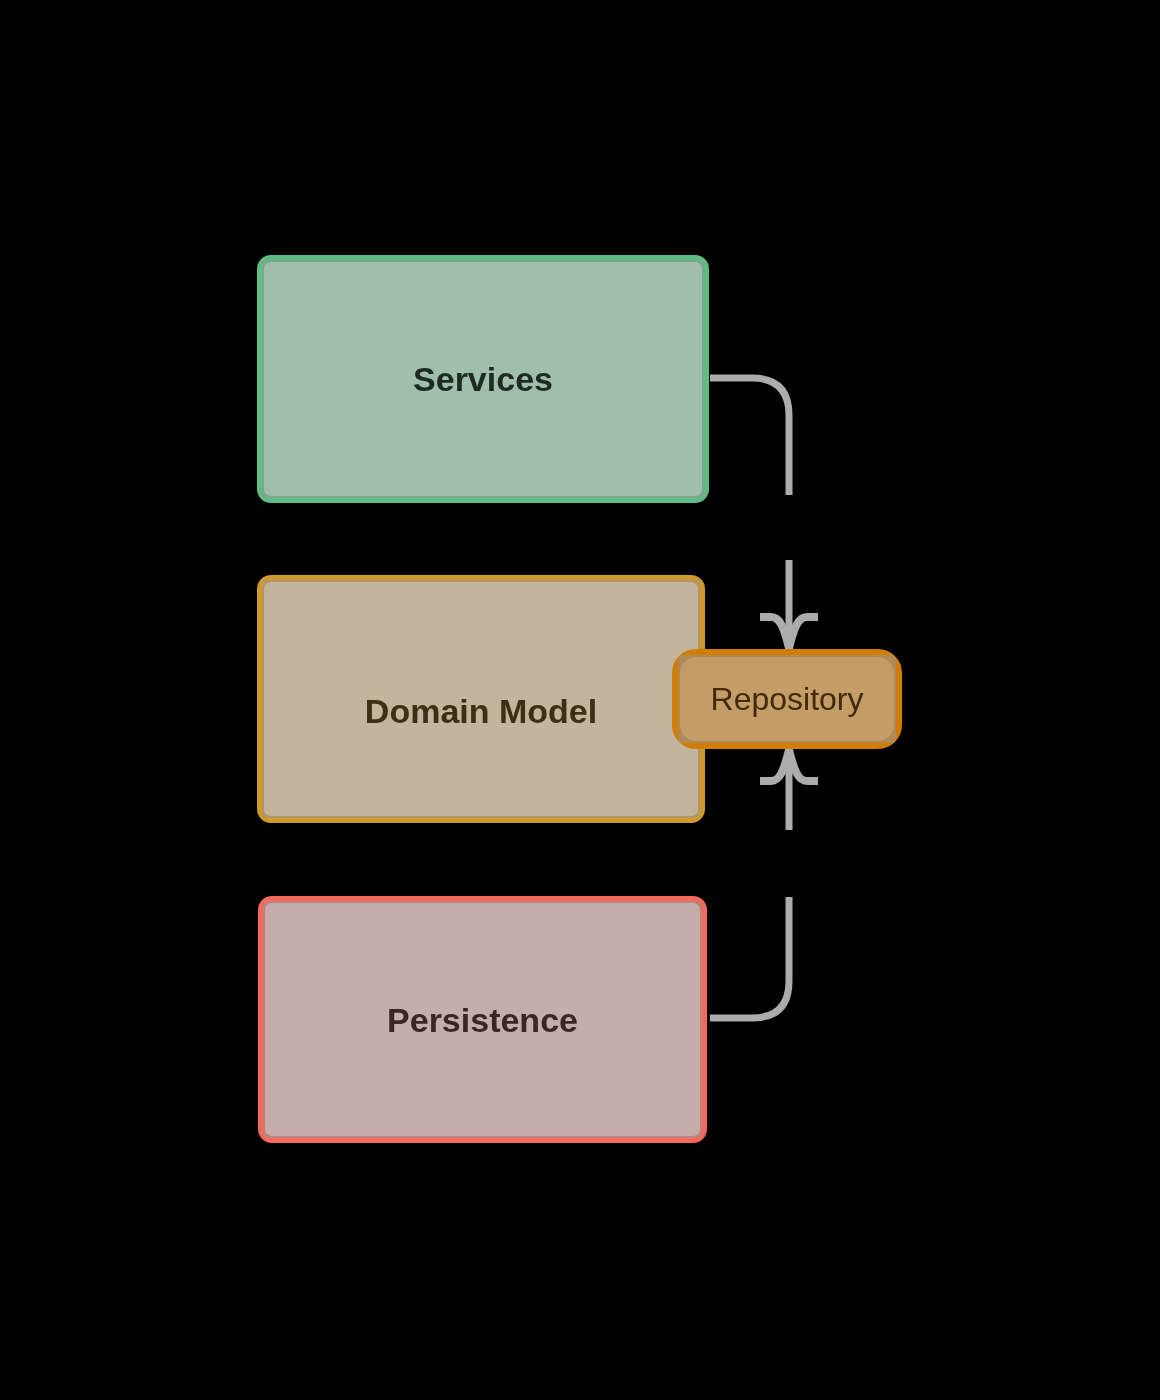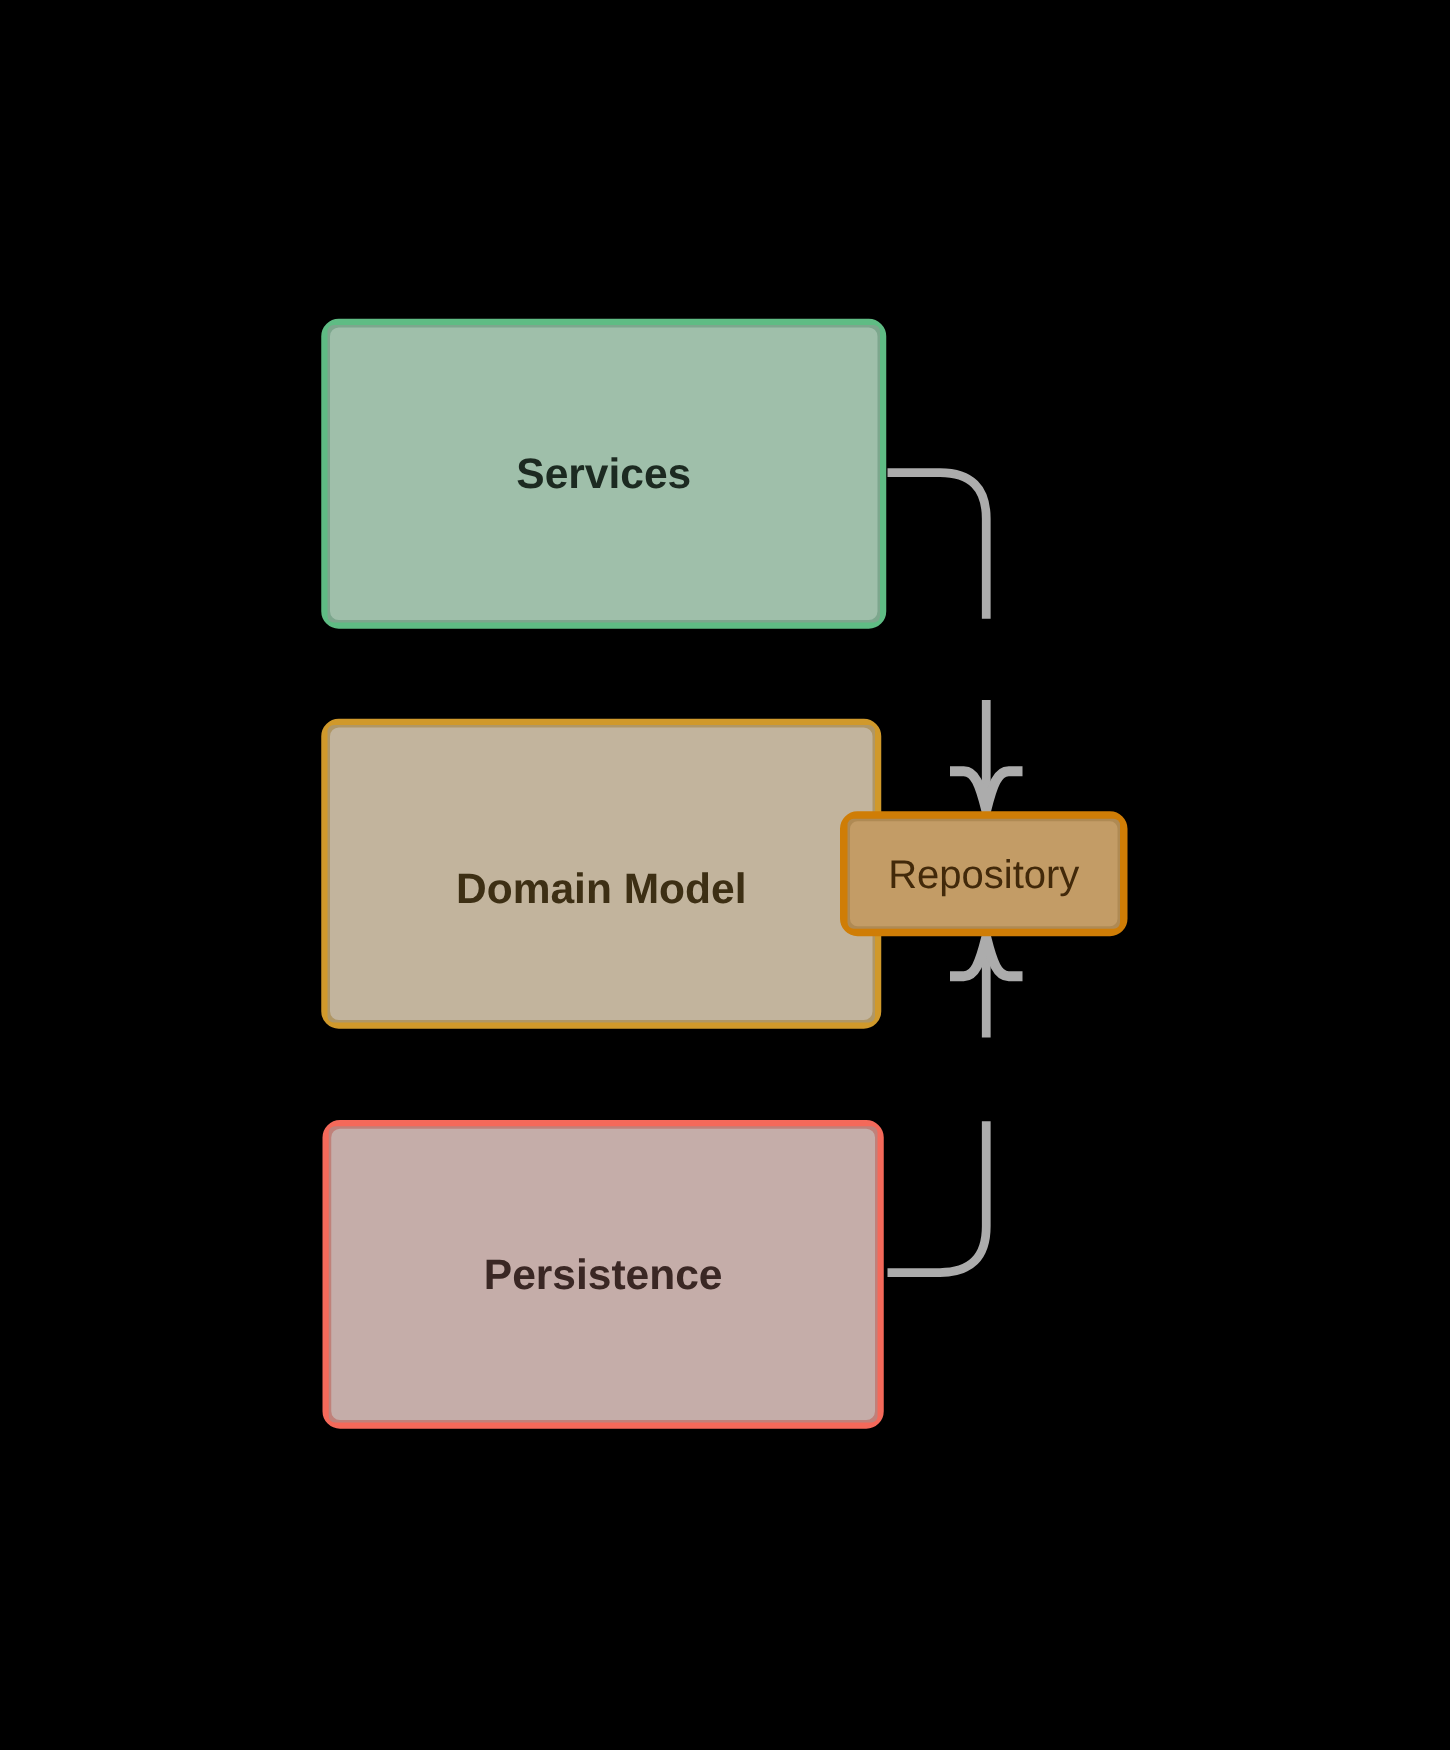--- a/index.html
+++ b/index.html
@@ -55,21 +55,21 @@
   .node-persistence {
     left: 258px; top: 896px; width: 449px; height: 247px;
     background: #ffcac1;
     border: 7px solid #f4695a;
   }
   .node-persistence .node-label { color: #3a2724; }
   .node-repository {
     left: 672px; top: 649px; width: 230px; height: 100px;
     background: #fba42d;
     border: 8px solid #cf7d06;
-    border-radius: 14px;
+    border-radius: 24px;
     z-index: 3;
   }
   .node-repository .node-label {
     font-weight: 400;
     font-size: 32px;
     color: #42290a;
   }
   .edges {
     position: absolute;
     left: 0; top: 0;

